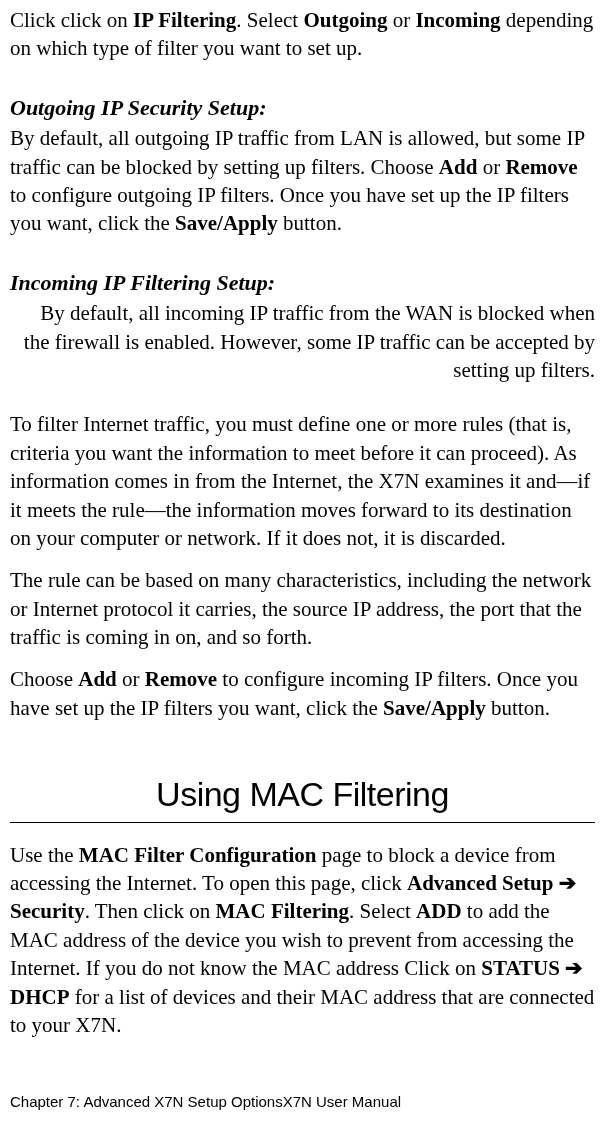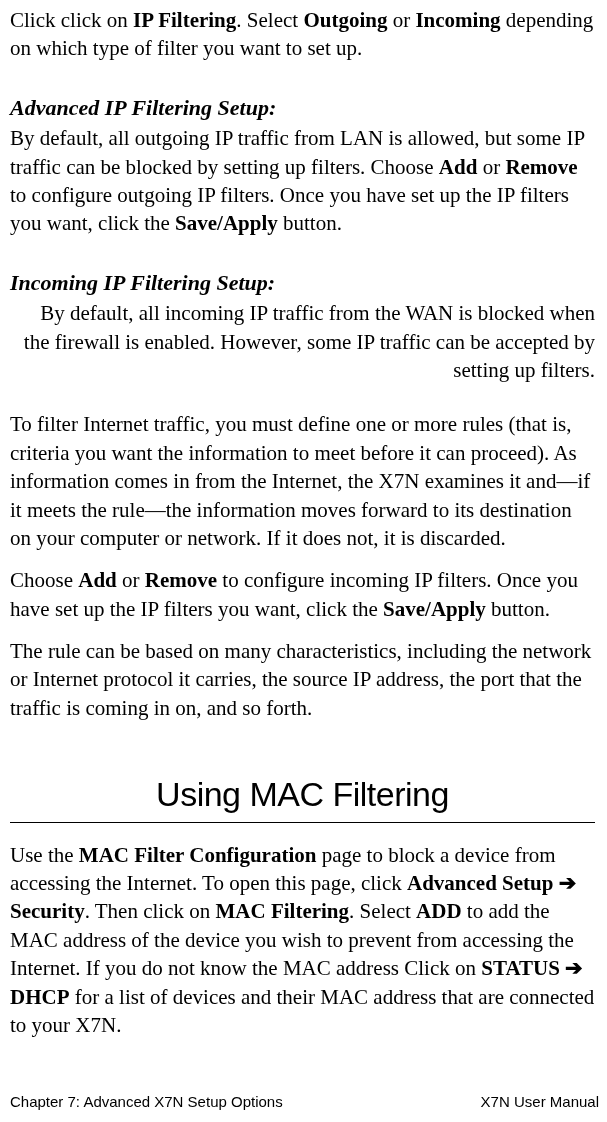--- a/index.html
+++ b/index.html
@@ -41,45 +41,44 @@
       margin-bottom: 18px;
     }
     .footer {
       position: absolute;
       bottom: 10px;
       left: 10px;
       right: 8px;
       font-family: Verdana, Arial, sans-serif;
       font-size: 15px;
       display: flex;
-      justify-content: space-between;
     }
     .arrow { font-family: Arial, sans-serif; }
   </style>
 </head>
 <body>
 
 <div class="content">
 
   <p>
     <span>Click click on </span><span class="bold-word">IP Filtering</span><span>.  Select </span><span class="bold-word">Outgoing</span><span> or </span><span class="bold-word">Incoming</span><span> depending on which type of filter you want to set up.</span>
   </p>
 
-  <div class="section-heading">Advanced IP Filtering Setup:</div>
+  <div class="section-heading">Outgoing IP Security Setup:</div>
   <p>
     <span>By default, all outgoing IP traffic from LAN is allowed, but some IP traffic can be blocked by setting up filters. Choose </span><span class="bold-word">Add</span><span> or </span><span class="bold-word">Remove</span><span> to configure outgoing IP filters. Once you have set up the IP filters you want, click the </span><span class="bold-word">Save/Apply</span><span> button.</span>
   </p>
 
   <div class="section-heading">Incoming IP Filtering Setup:</div>
   <p style="margin-bottom:26px; margin-top:2px;text-align:right;">By default, all incoming IP traffic from the WAN is blocked when the firewall is enabled.  However, some IP traffic can be accepted by setting up filters.</p>
   <p>To filter Internet traffic, you must define one or more rules (that is, criteria you want the information to meet before it can proceed). As information comes in from the Internet, the X7N examines it and—if it meets the rule—the information moves forward to its destination on your computer or network. If it does not, it is discarded.</p>
+  <p>The rule can be based on many characteristics, including the network or Internet protocol it carries, the source IP address, the port that the traffic is coming in on, and so forth.</p>
   <p>
     <span>Choose </span><span class="bold-word">Add</span><span> or </span><span class="bold-word">Remove</span><span> to configure incoming IP filters. Once you have set up the IP filters you want, click the </span><span class="bold-word">Save/Apply</span><span> button.</span>
   </p>
-  <p>The rule can be based on many characteristics, including the network or Internet protocol it carries, the source IP address, the port that the traffic is coming in on, and so forth.</p>
 
   <h1 class="h1-title">Using MAC Filtering</h1>
   <hr class="h1-rule">
 
   <p>
     <span>Use the </span><span class="bold-word">MAC Filter Configuration</span><span> page to block a device from accessing the Internet. To open this page, click </span><span class="bold-word">Advanced Setup </span><span class="bold-plain arrow">➔</span><span class="bold-word"> Security</span><span>.  Then click on </span><span class="bold-word">MAC Filtering</span><span>.  Select </span><span class="bold-word">ADD</span><span> to add the MAC address of the device you wish to prevent from accessing the Internet.  If you do not know the MAC address Click on </span><span class="bold-word">STATUS </span><span class="bold-plain arrow">➔</span><span class="bold-word"> DHCP</span><span> for a list of devices and their MAC address that are connected to your X7N.</span>
   </p>
 
 </div>
 

